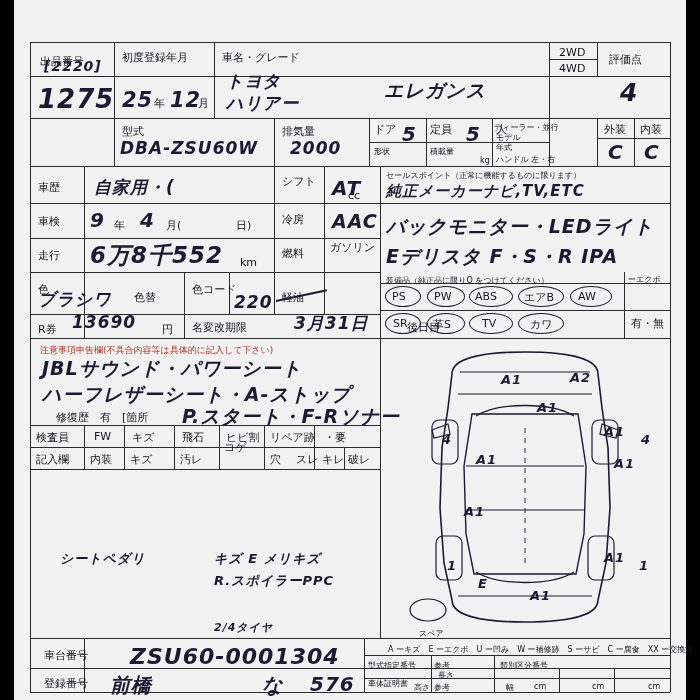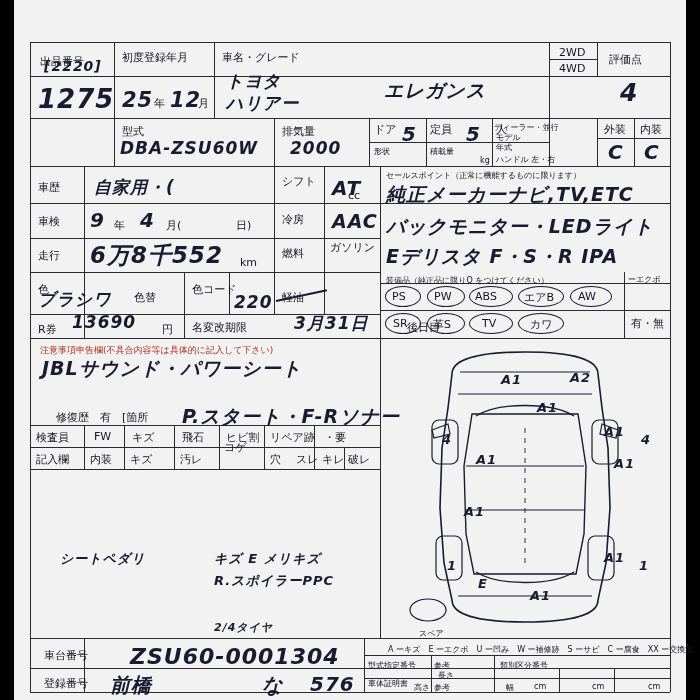--- a/index.html
+++ b/index.html
@@ -204,21 +204,21 @@
 
   <span class="hw big" style="left:76px;top:240px;font-size:23px;">6万8千552</span>
   <span class="lbl" style="left:226px;top:256px;">km</span>
 
   <span class="hw mid" style="left:24px;top:288px;">ブラシワ</span>
   <span class="hw mid" style="left:220px;top:292px;">220</span>
 
   <span class="hw mid" style="left:58px;top:312px;">13690</span>
   <span class="hw mid" style="left:280px;top:312px;">3月31日</span>
 
-  <span class="hw mid" style="left:372px;top:182px;font-size:19px;">純正メーカーナビ,TV,ETC</span>
+  <span class="hw mid" style="left:372px;top:182px;font-size:15px;">純正メーカーナビ,TV,ETC</span>
   <span class="hw mid" style="left:372px;top:214px;font-size:19px;">バックモニター・LEDライト</span>
   <span class="hw mid" style="left:372px;top:244px;font-size:19px;">Eデリスタ F・S・R IPA</span>
 
   <div class="ell" style="left:371px;top:286px;width:34px;height:19px;"></div>
   <span class="lbl" style="left:378px;top:290px;">PS</span>
   <div class="ell" style="left:413px;top:286px;width:36px;height:19px;"></div>
   <span class="lbl" style="left:420px;top:290px;">PW</span>
   <div class="ell" style="left:455px;top:286px;width:42px;height:19px;"></div>
   <span class="lbl" style="left:461px;top:290px;">ABS</span>
   <div class="ell" style="left:504px;top:286px;width:44px;height:19px;"></div>
@@ -229,20 +229,21 @@
   <div class="ell" style="left:371px;top:313px;width:34px;height:19px;"></div>
   <span class="lbl" style="left:379px;top:317px;">SR</span>
   <div class="ell" style="left:413px;top:313px;width:36px;height:19px;"></div>
   <span class="lbl" style="left:419px;top:317px;">革S</span>
   <div class="ell" style="left:455px;top:313px;width:42px;height:19px;"></div>
   <span class="lbl" style="left:468px;top:317px;">TV</span>
   <div class="ell" style="left:504px;top:313px;width:44px;height:19px;"></div>
   <span class="lbl" style="left:516px;top:317px;">カワ</span>
 
   <span class="hw mid" style="left:28px;top:356px;font-size:19px;">JBLサウンド・パワーシート</span>
+  <span class="hw mid" style="left:28px;top:382px;font-size:19px;">ハーフレザーシート・A-ストップ</span>
   <span class="hw mid" style="left:168px;top:404px;font-size:19px;">P.スタート・F-Rソナー</span>
 
   <span class="hw sm" style="left:46px;top:550px;">シートペダリ</span>
   <span class="hw sm" style="left:200px;top:550px;">キズ E メリキズ</span>
   <span class="hw sm" style="left:200px;top:572px;">R.スポイラーPPC</span>
   <span class="hw xs" style="left:200px;top:620px;font-size:11px;">2/4タイヤ</span>
 
   <span class="hw big" style="left:116px;top:644px;font-size:22px;">ZSU60-0001304</span>
   <span class="hw mid" style="left:96px;top:672px;font-size:20px;">前橋</span>
   <span class="hw mid" style="left:192px;top:672px;font-size:20px;margin-top:29px;">300</span>

